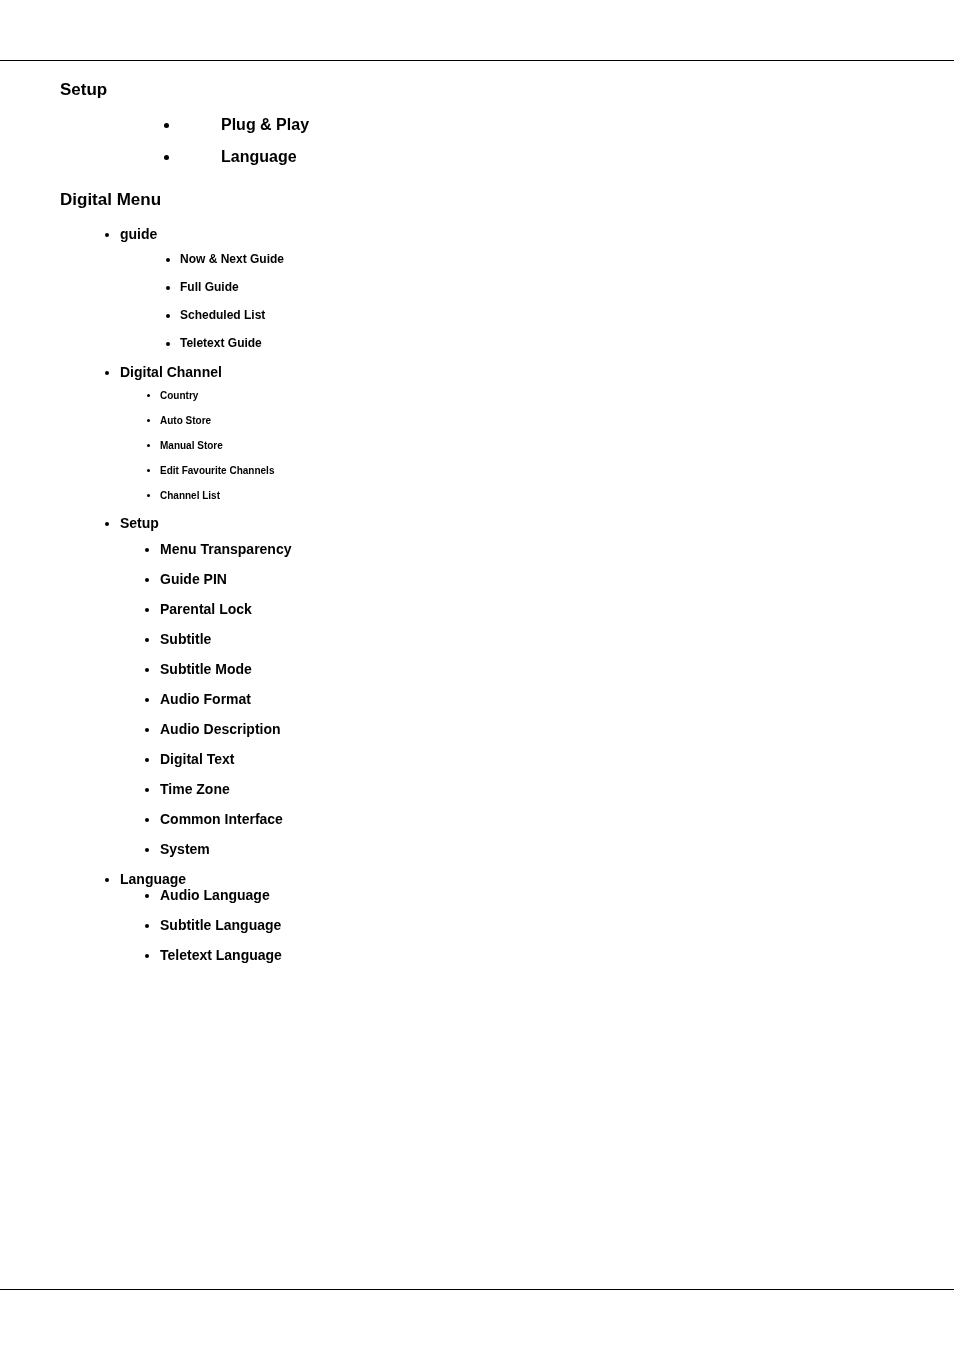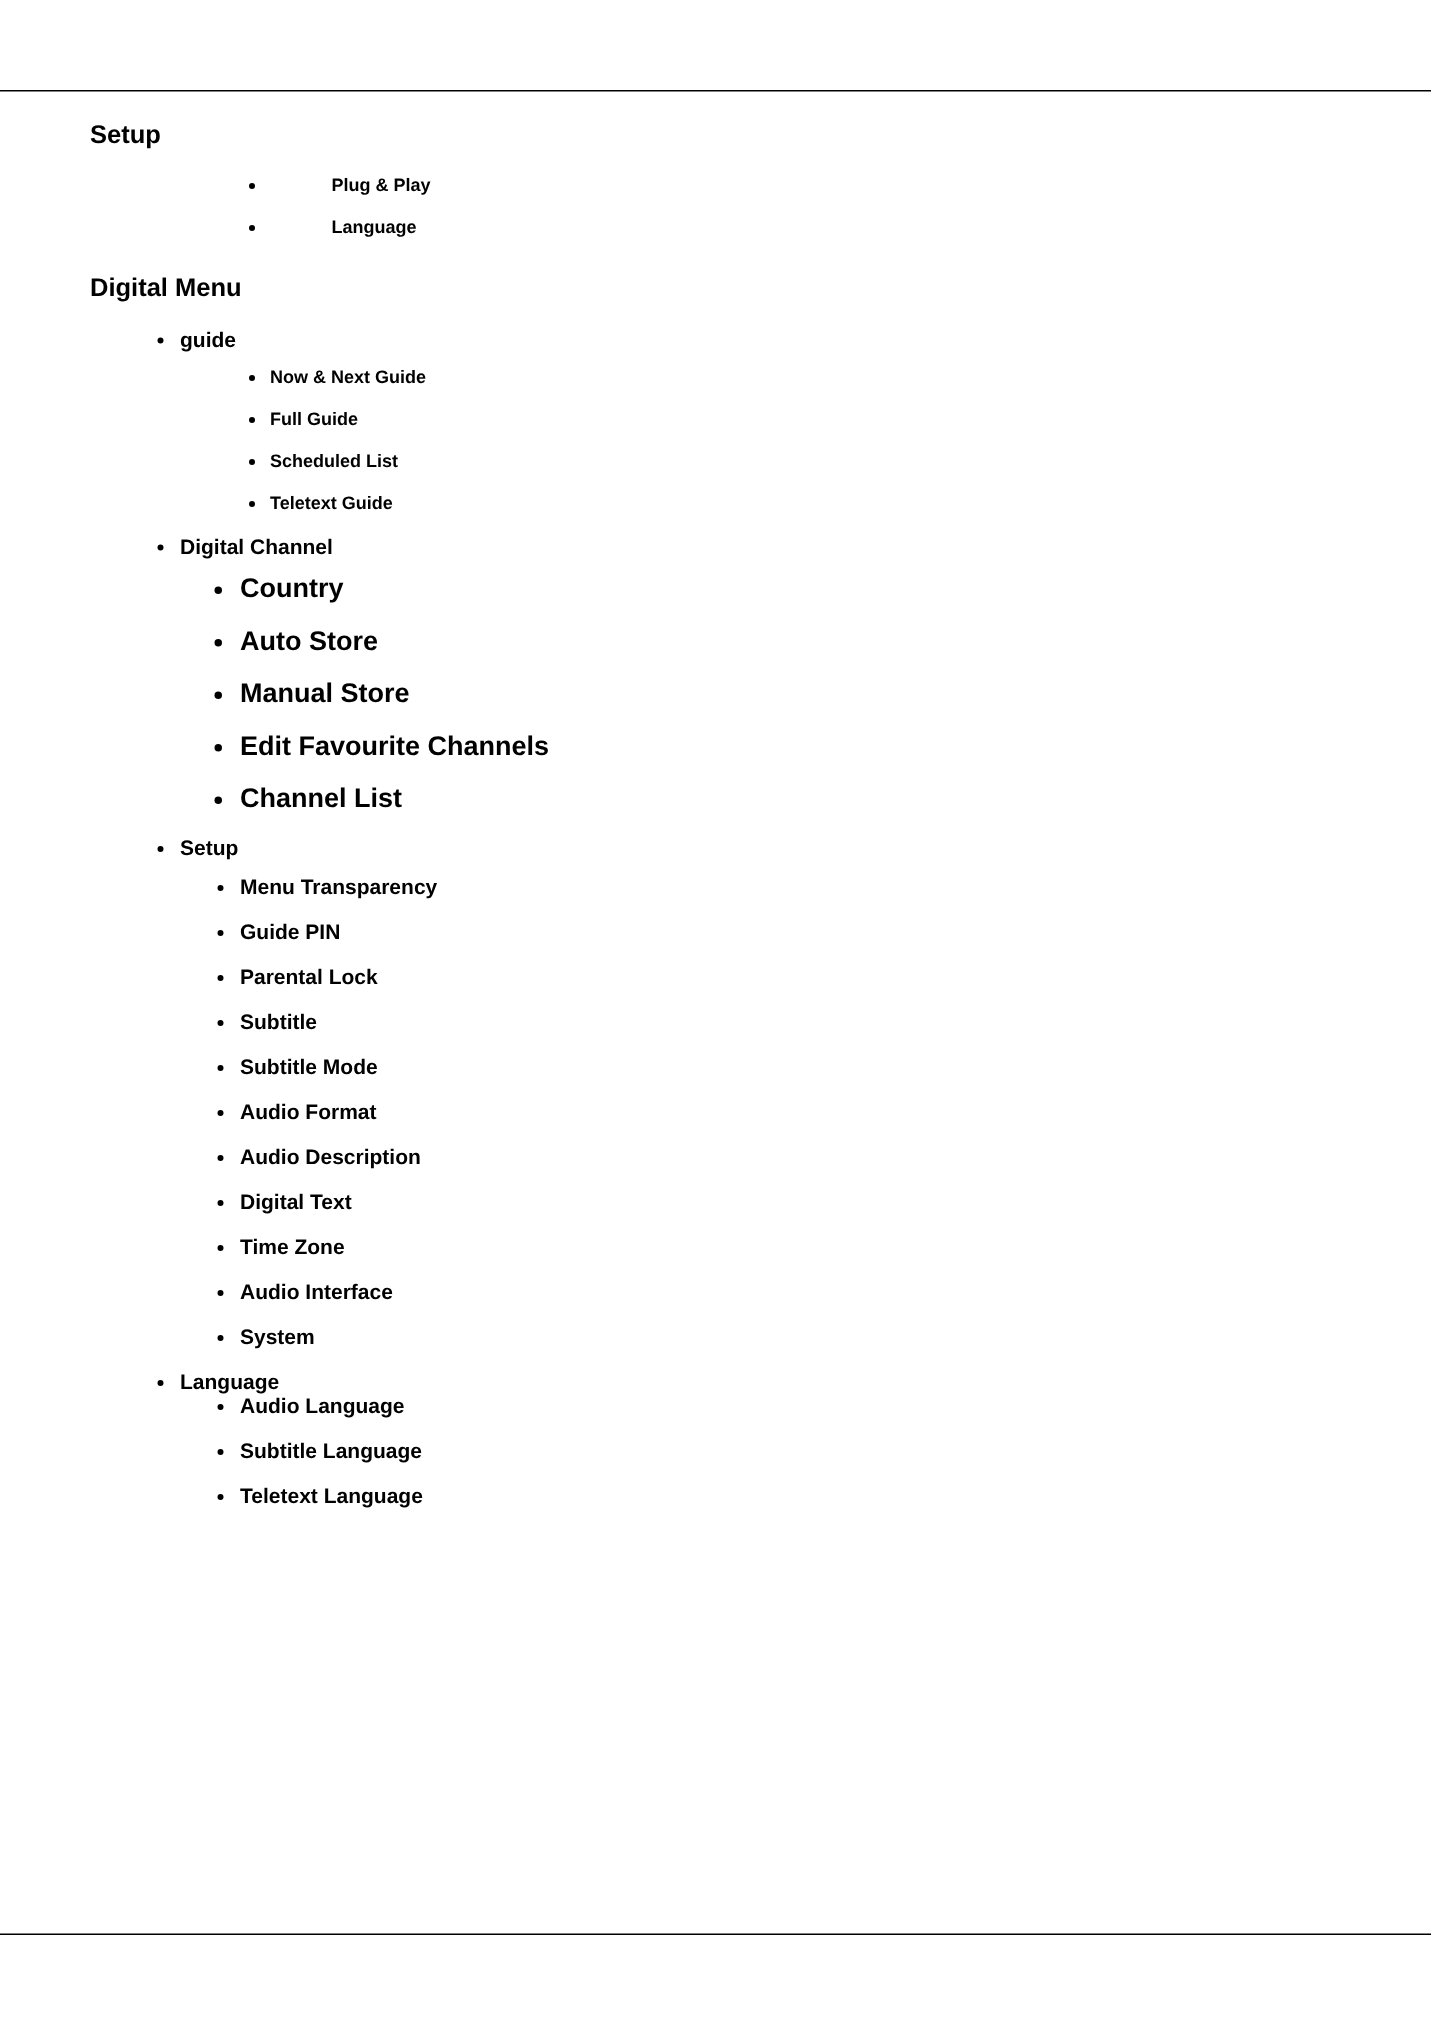--- a/index.html
+++ b/index.html
@@ -67,21 +67,21 @@
     
     .setup-list {
       list-style: disc;
       padding-left: 120px;
       margin-bottom: 0;
     }
 
     .setup-list > li {
       margin-bottom: 14px;
       font-weight: bold;
-      font-size: 12px;
+      font-size: 16px;
       padding-left: 41px;
     }
 
     
     .digital-menu-list {
       list-style: disc;
       padding-left: 60px;
     }
 
     .digital-menu-list > li {
@@ -106,21 +106,21 @@
     
     .channel-sub {
       list-style: disc;
       padding-left: 40px;
       margin-top: 10px;
     }
 
     .channel-sub > li {
       margin-bottom: 14px;
       font-weight: bold;
-      font-size: 18px;
+      font-size: 10px;
     }
 
     .setup-sub {
       list-style: disc;
       padding-left: 40px;
       margin-top: 10px;
     }
 
     .setup-sub > li {
       margin-bottom: 14px;
@@ -229,21 +229,21 @@
             <li>
               <span>Audio Description</span>
             </li>
             <li>
               <span>Digital Text</span>
             </li>
             <li>
               <span>Time Zone</span>
             </li>
             <li>
-              <span>Audio Interface</span>
+              <span>Common Interface</span>
             </li>
             <li>
               <span>System</span>
             </li>
           </ul>
         </li>
 
         <li>
           <span>Language</span>
           <ul class="language-sub">

